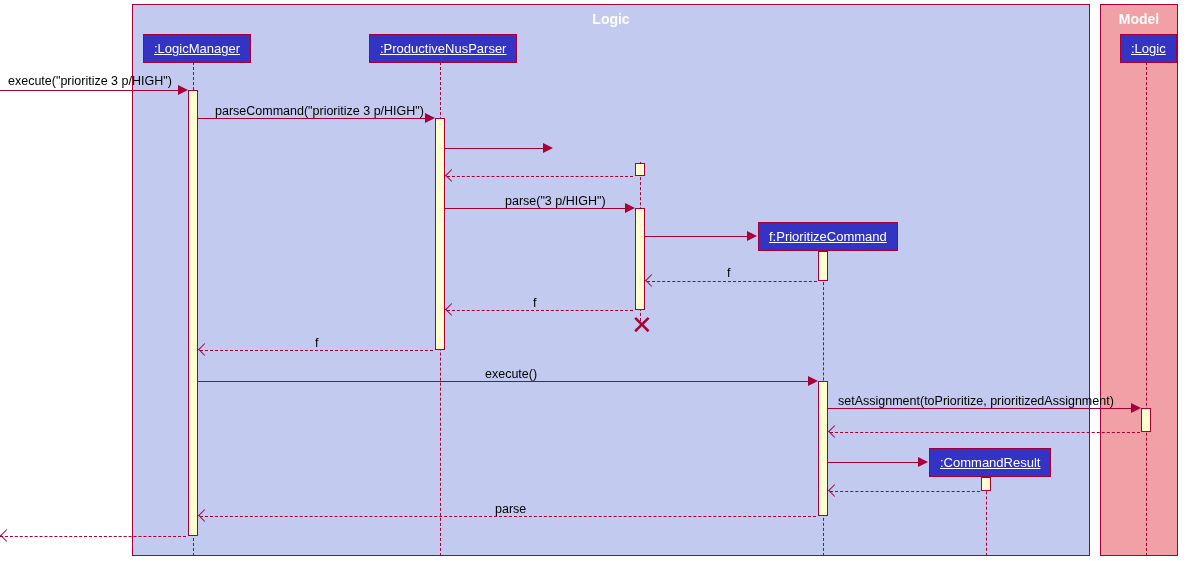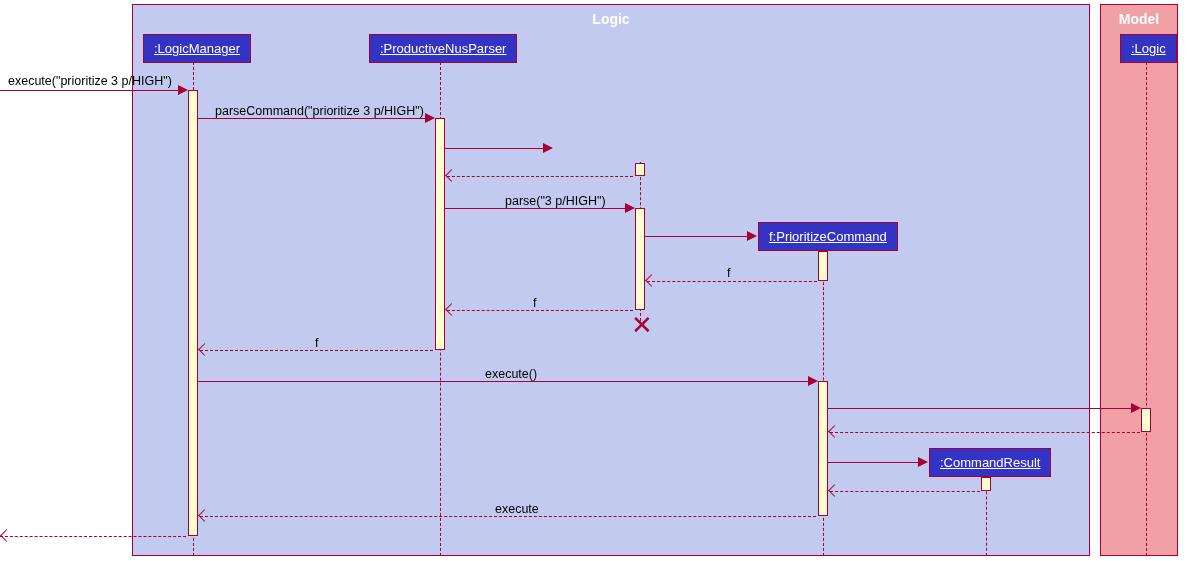--- a/index.html
+++ b/index.html
@@ -179,32 +179,33 @@
   <div class="destroy-x" style="left:631px;top:312px">✕</div>
 
   <div class="msg-label" style="left:315px;top:336px">f</div>
   <div class="arrow-line dashed" style="left:200px;top:350px;width:233px"></div>
   <div class="arrow-head-left-open" style="left:200px;top:345px"></div>
 
   <div class="msg-label" style="left:485px;top:367px">execute()</div>
   <div class="arrow-line" style="left:198px;top:381px;width:618px"></div>
   <div class="arrow-head-right" style="left:808px;top:376px"></div>
 
+  <div class="msg-label" style="left:838px;top:394px">setAssignment(toPrioritize, prioritizedAssignment)</div>
   <div class="arrow-line" style="left:828px;top:408px;width:311px"></div>
   <div class="arrow-head-right" style="left:1131px;top:403px"></div>
 
   <div class="arrow-line dashed" style="left:830px;top:432px;width:310px"></div>
   <div class="arrow-head-left-open" style="left:830px;top:427px"></div>
 
   <div class="arrow-line" style="left:828px;top:462px;width:98px"></div>
   <div class="arrow-head-right" style="left:918px;top:457px"></div>
 
   <div class="arrow-line dashed" style="left:830px;top:491px;width:150px"></div>
   <div class="arrow-head-left-open" style="left:830px;top:486px"></div>
 
-  <div class="msg-label" style="left:495px;top:502px">execute</div>
+  <div class="msg-label" style="left:495px;top:502px">parse</div>
   <div class="arrow-line dashed" style="left:200px;top:516px;width:616px"></div>
   <div class="arrow-head-left-open" style="left:200px;top:511px"></div>
 
   <div class="arrow-line dashed" style="left:0px;top:536px;width:186px"></div>
   <div class="arrow-head-left-open" style="left:2px;top:531px"></div>
 
 </div>
 
 </body></html>

